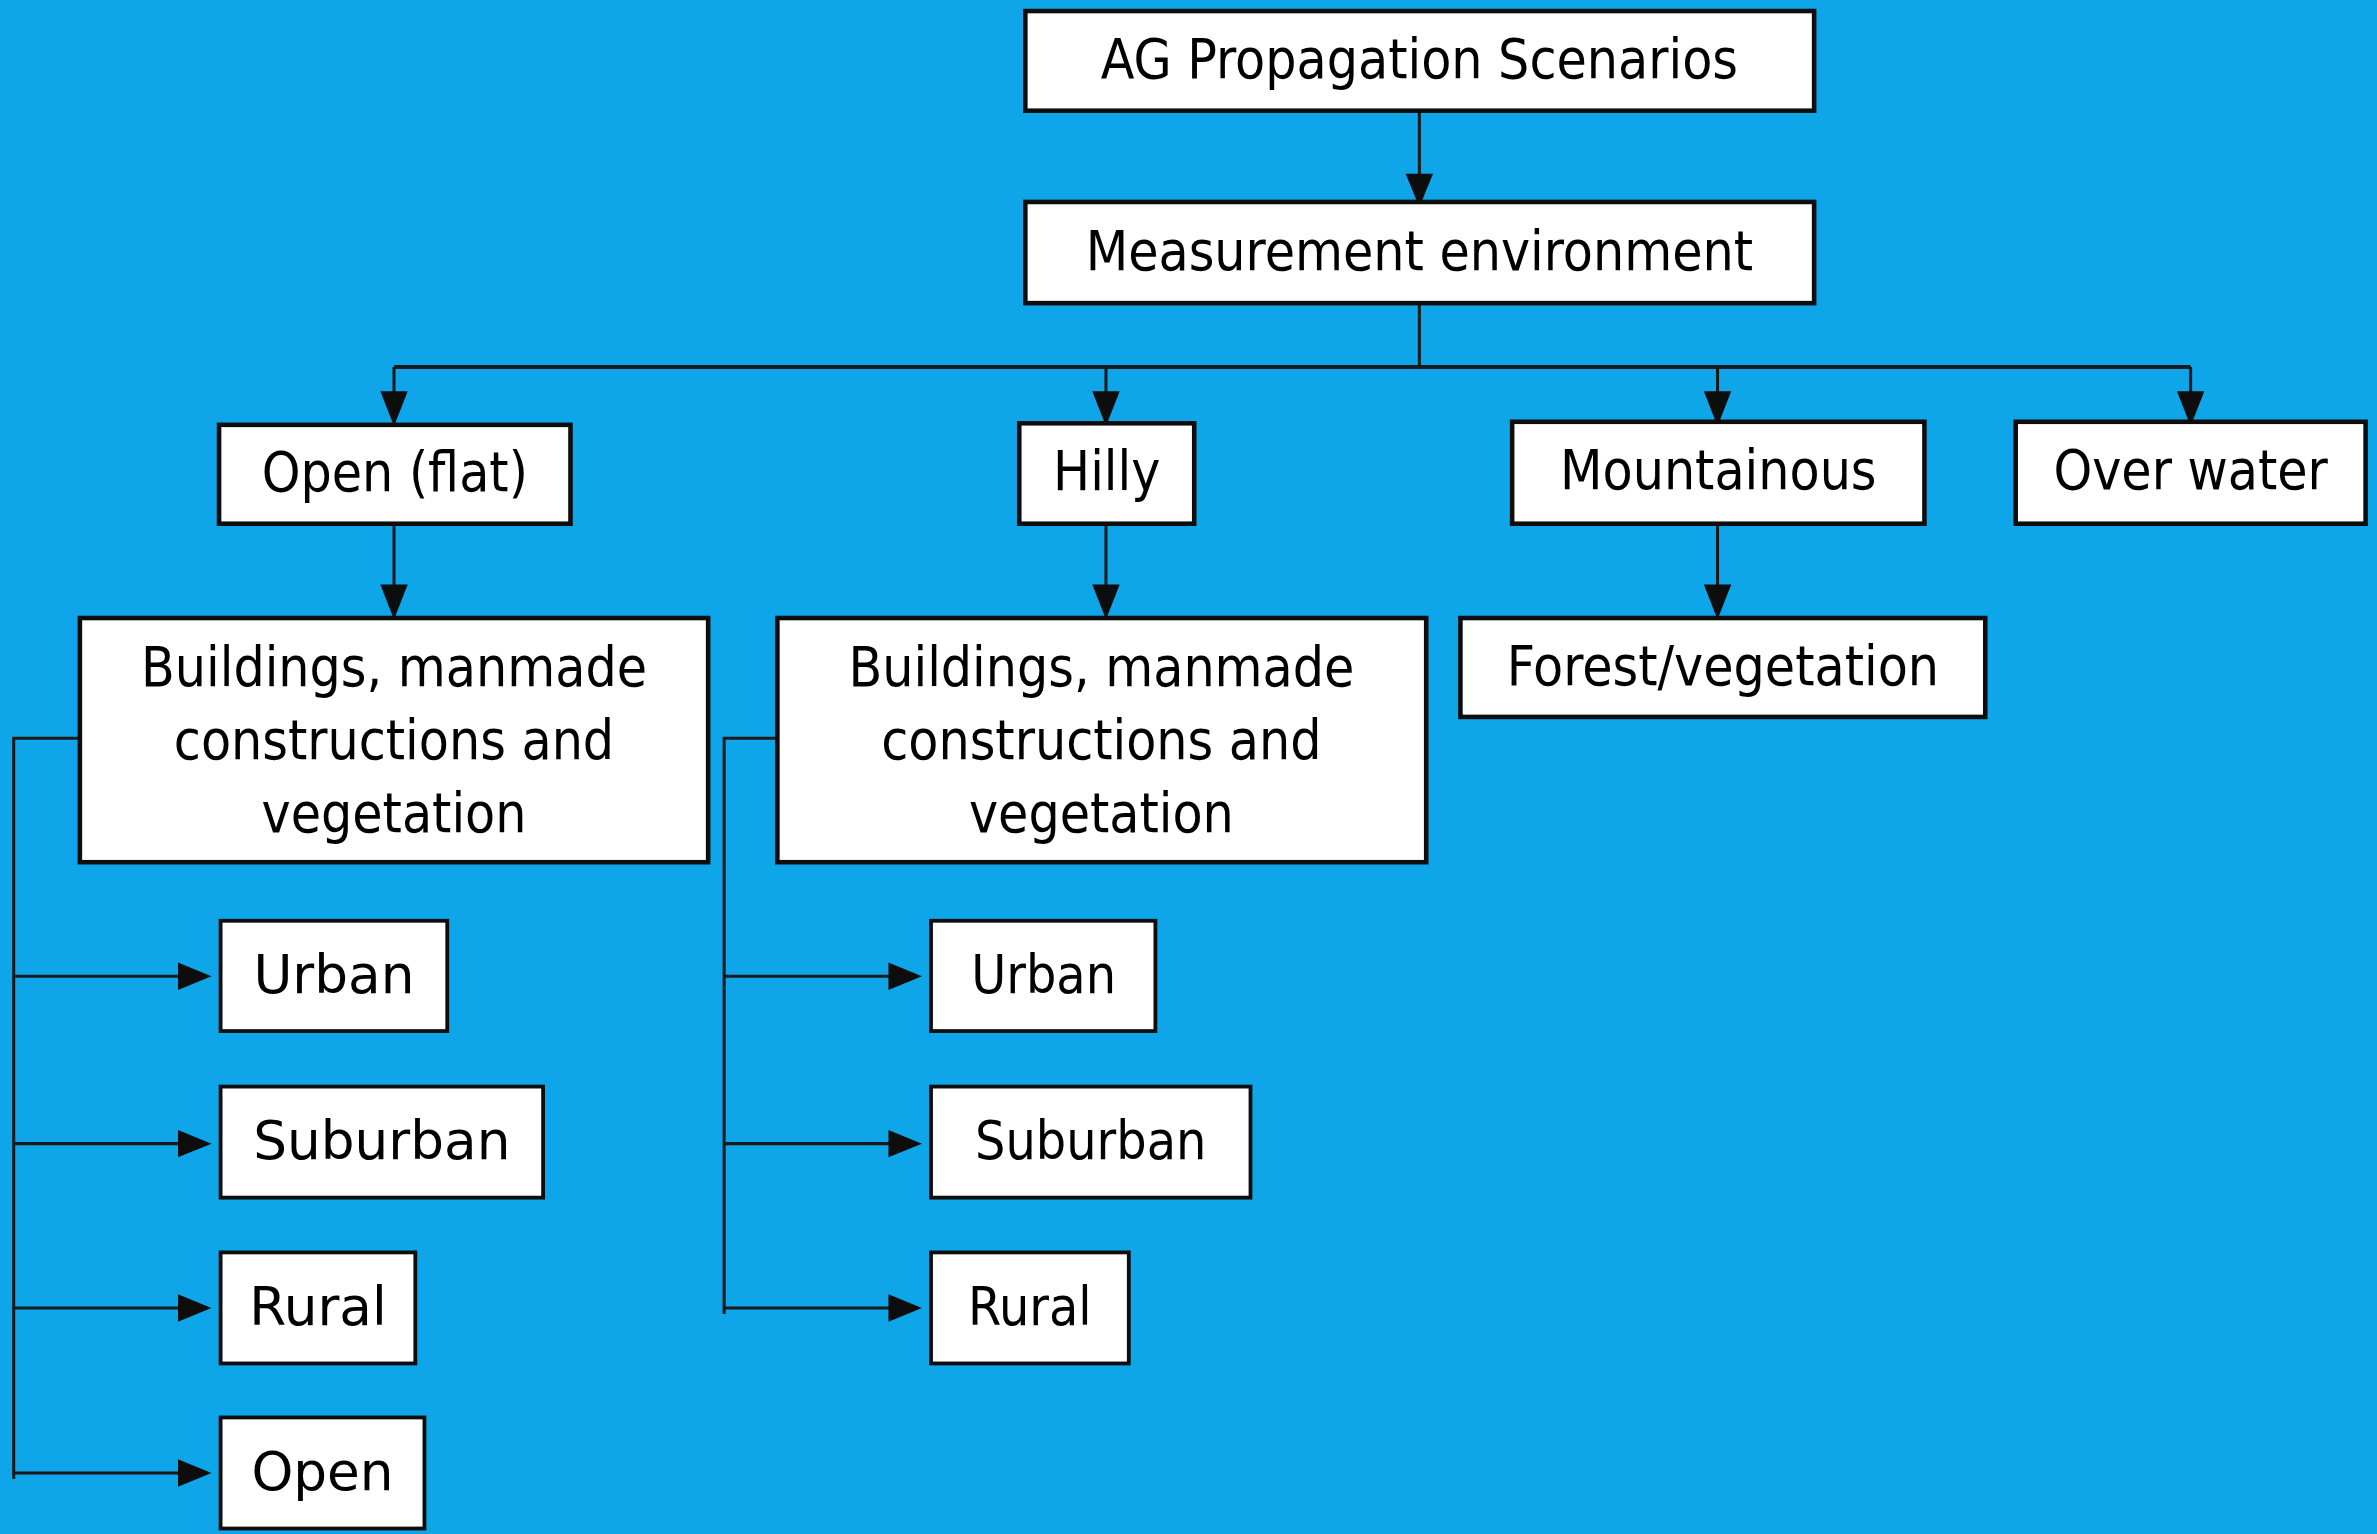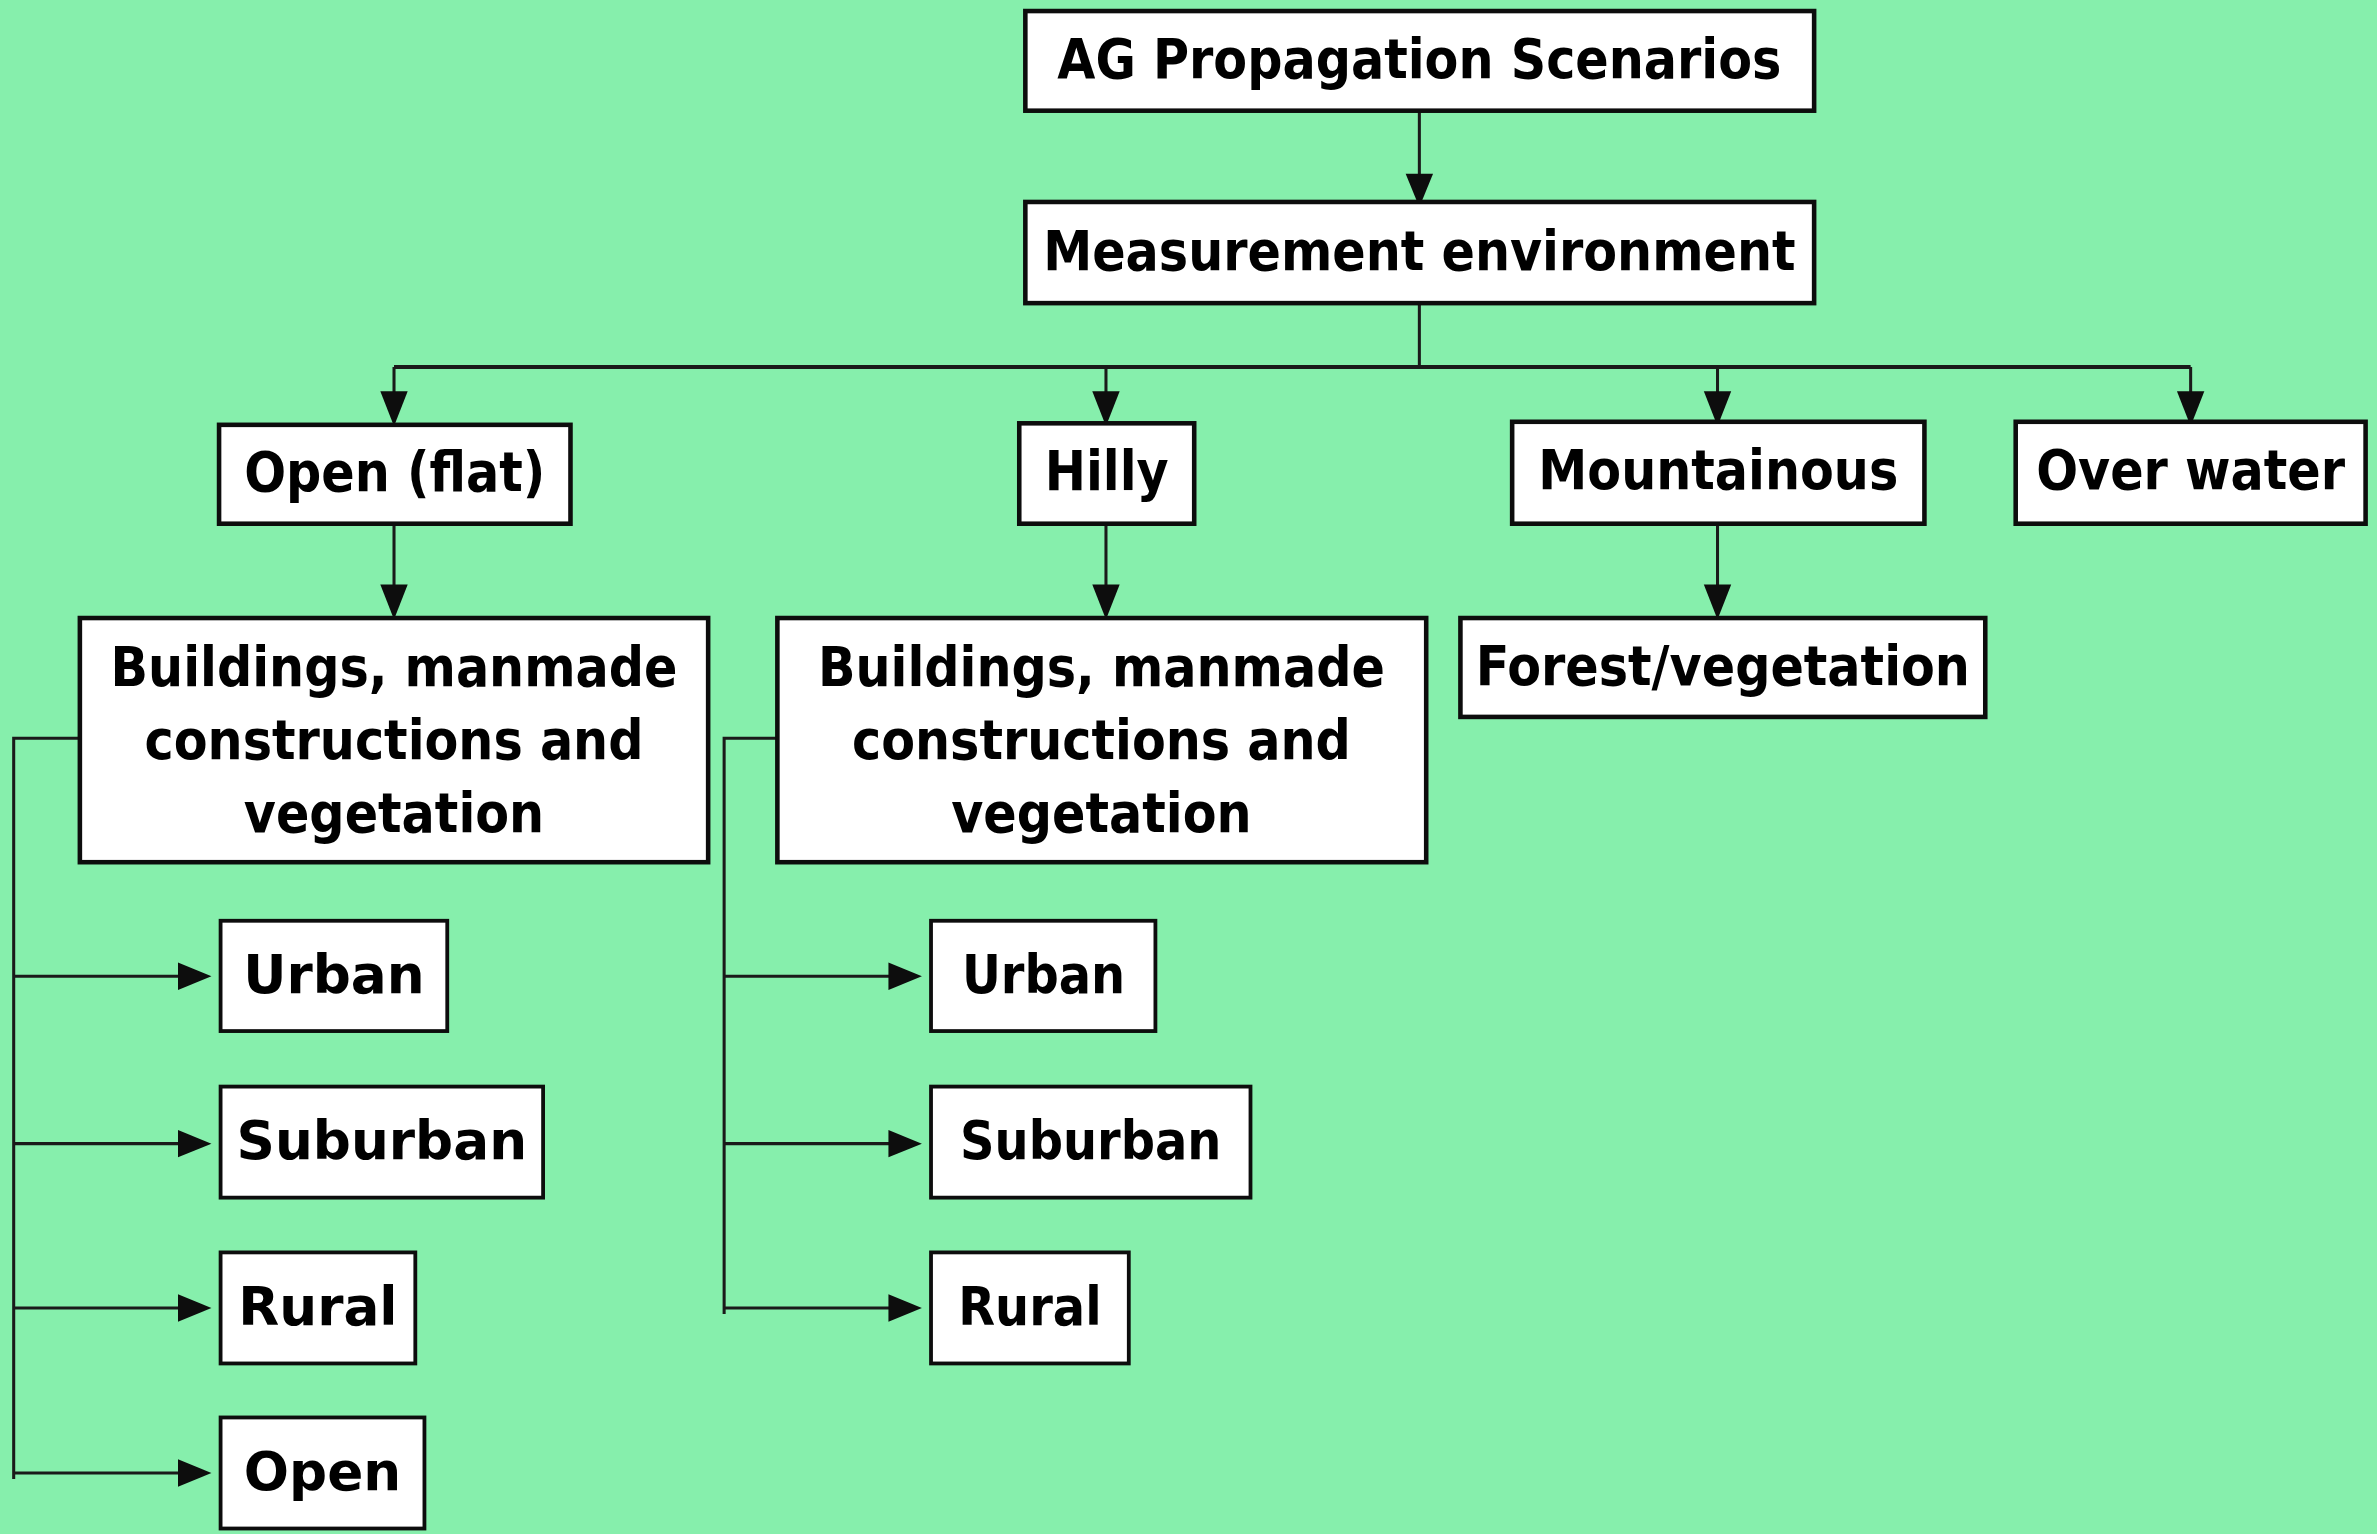--- a/index.html
+++ b/index.html
@@ -11,22 +11,21 @@
   body {
     width: 2377px;
     height: 1535px;
     font-family: "DejaVu Sans", sans-serif;
     overflow: hidden;
   }
   #chart-root {
     position: relative;
     width: 2377px;
     height: 1535px;
-    background: #86efac;
-    font-weight: bold;
+    background: #0ea5e9;
   }
   svg.flow {
     display: block;
     width: 2377px;
     height: 1535px;
   }
   .node-rect {
     fill: #ffffff;
     stroke: #0d0d0d;
     stroke-width: 6;

